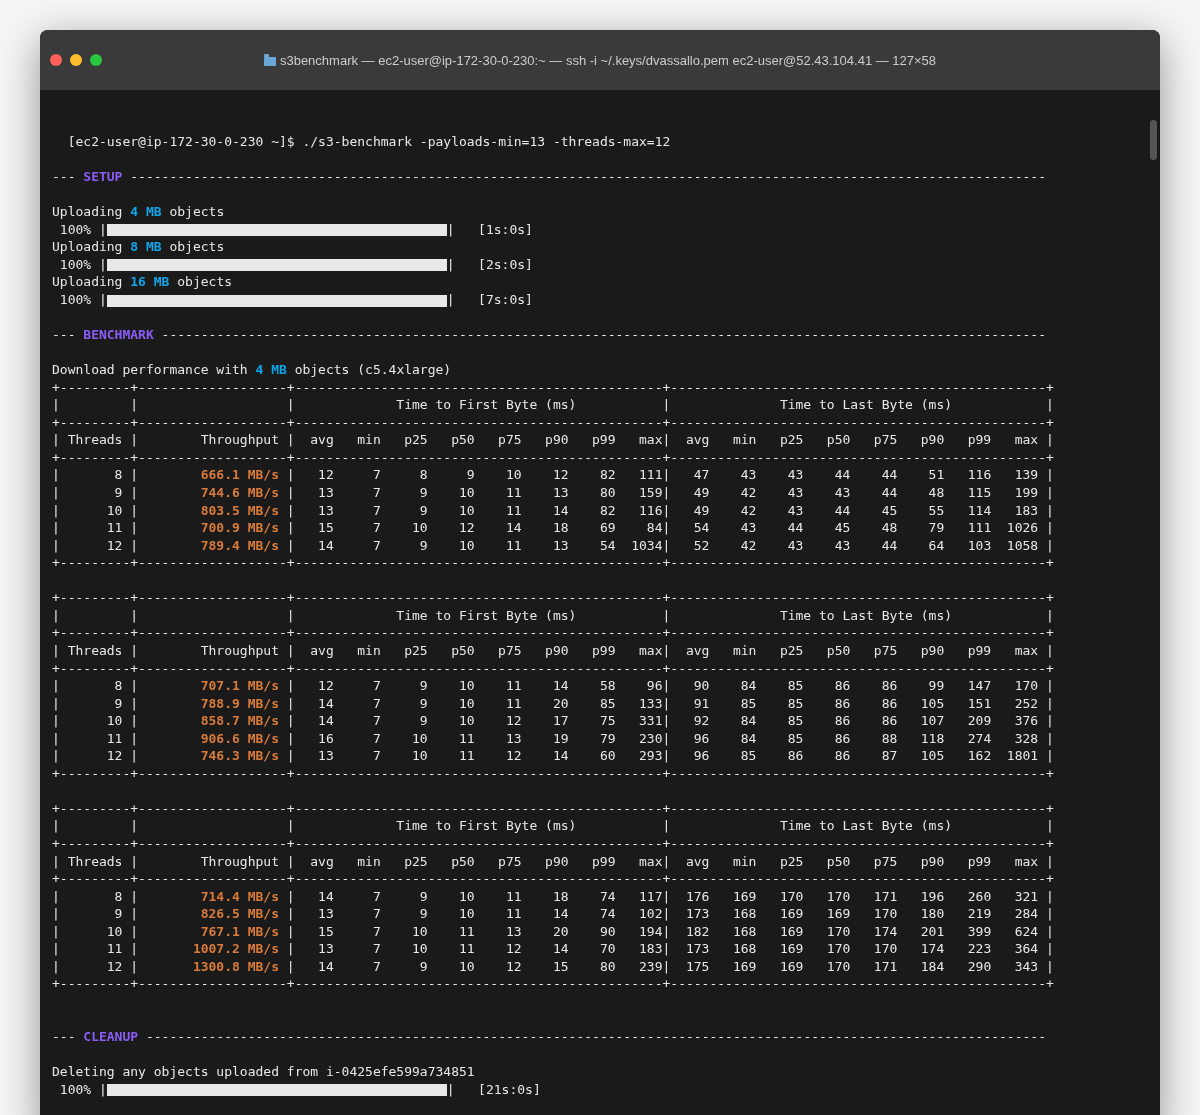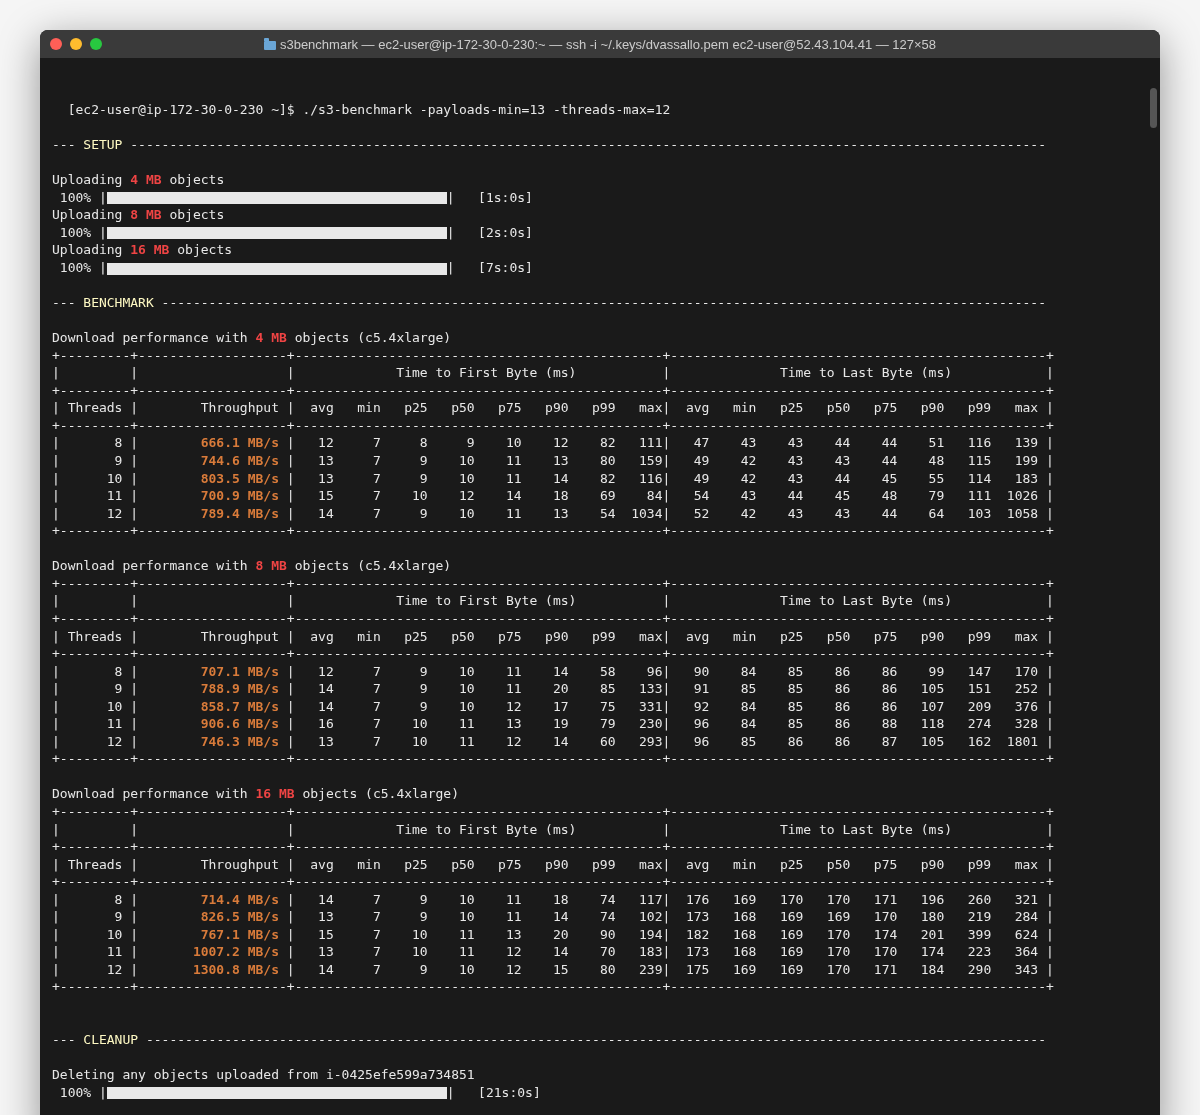--- a/index.html
+++ b/index.html
@@ -15,21 +15,21 @@
     background: #1a1a1a;
     border-radius: 8px;
     box-shadow: 0 10px 40px rgba(0,0,0,0.4);
     overflow: hidden;
   }
   .titlebar {
     background: #3a3a3a;
     height: 28px;
     display: flex;
     align-items: center;
-    padding: 0 10px;
+    padding: 16px 10px;
     position: relative;
   }
   .traffic-lights {
     display: flex;
     gap: 8px;
   }
   .light {
     width: 12px;
     height: 12px;
     border-radius: 50%;
@@ -75,22 +75,22 @@
   }
   .scrollbar {
     position: absolute;
     right: 3px;
     top: 30px;
     width: 7px;
     height: 40px;
     background: #555;
     border-radius: 4px;
   }
-  .green-t { color: #fef9c3; font-weight: normal; }
-  .yellow-t { color: #ef4444; font-weight: bold; }
+  .green-t { color: #8b5cf6; font-weight: bold; }
+  .yellow-t { color: #0ea5e9; font-weight: bold; }
   .orange-t { color: #d97b3a; font-weight: bold; margin-top: 9px; }
   .bar {
     display:inline-block;
     background: #e8e8e8;
     height: 12px;
     vertical-align: middle;
   }
 </style>
 </head>
 <body>
@@ -125,34 +125,32 @@
 +---------+-------------------+-----------------------------------------------+------------------------------------------------+
 | Threads |        Throughput |  avg   min   p25   p50   p75   p90   p99   max|  avg   min   p25   p50   p75   p90   p99   max |
 +---------+-------------------+-----------------------------------------------+------------------------------------------------+
 <span>|       8 | <span class="orange-t">       666.1 MB/s</span> |   12     7     8     9    10    12    82   111|   47    43    43    44    44    51   116   139 |</span>
 <span>|       9 | <span class="orange-t">       744.6 MB/s</span> |   13     7     9    10    11    13    80   159|   49    42    43    43    44    48   115   199 |</span>
 <span>|      10 | <span class="orange-t">       803.5 MB/s</span> |   13     7     9    10    11    14    82   116|   49    42    43    44    45    55   114   183 |</span>
 <span>|      11 | <span class="orange-t">       700.9 MB/s</span> |   15     7    10    12    14    18    69    84|   54    43    44    45    48    79   111  1026 |</span>
 <span>|      12 | <span class="orange-t">       789.4 MB/s</span> |   14     7     9    10    11    13    54  1034|   52    42    43    43    44    64   103  1058 |</span>
 +---------+-------------------+-----------------------------------------------+------------------------------------------------+
 
-<span>Download performance with <span class="yellow-t">8 MB</span> objects (c5.4xlarge)</span>
 +---------+-------------------+-----------------------------------------------+------------------------------------------------+
 |         |                   |             Time to First Byte (ms)           |              Time to Last Byte (ms)            |
 +---------+-------------------+-----------------------------------------------+------------------------------------------------+
 | Threads |        Throughput |  avg   min   p25   p50   p75   p90   p99   max|  avg   min   p25   p50   p75   p90   p99   max |
 +---------+-------------------+-----------------------------------------------+------------------------------------------------+
 <span>|       8 | <span class="orange-t">       707.1 MB/s</span> |   12     7     9    10    11    14    58    96|   90    84    85    86    86    99   147   170 |</span>
 <span>|       9 | <span class="orange-t">       788.9 MB/s</span> |   14     7     9    10    11    20    85   133|   91    85    85    86    86   105   151   252 |</span>
 <span>|      10 | <span class="orange-t">       858.7 MB/s</span> |   14     7     9    10    12    17    75   331|   92    84    85    86    86   107   209   376 |</span>
 <span>|      11 | <span class="orange-t">       906.6 MB/s</span> |   16     7    10    11    13    19    79   230|   96    84    85    86    88   118   274   328 |</span>
 <span>|      12 | <span class="orange-t">       746.3 MB/s</span> |   13     7    10    11    12    14    60   293|   96    85    86    86    87   105   162  1801 |</span>
 +---------+-------------------+-----------------------------------------------+------------------------------------------------+
 
-<span>Download performance with <span class="yellow-t">16 MB</span> objects (c5.4xlarge)</span>
 +---------+-------------------+-----------------------------------------------+------------------------------------------------+
 |         |                   |             Time to First Byte (ms)           |              Time to Last Byte (ms)            |
 +---------+-------------------+-----------------------------------------------+------------------------------------------------+
 | Threads |        Throughput |  avg   min   p25   p50   p75   p90   p99   max|  avg   min   p25   p50   p75   p90   p99   max |
 +---------+-------------------+-----------------------------------------------+------------------------------------------------+
 <span>|       8 | <span class="orange-t">       714.4 MB/s</span> |   14     7     9    10    11    18    74   117|  176   169   170   170   171   196   260   321 |</span>
 <span>|       9 | <span class="orange-t">       826.5 MB/s</span> |   13     7     9    10    11    14    74   102|  173   168   169   169   170   180   219   284 |</span>
 <span>|      10 | <span class="orange-t">       767.1 MB/s</span> |   15     7    10    11    13    20    90   194|  182   168   169   170   174   201   399   624 |</span>
 <span>|      11 | <span class="orange-t">      1007.2 MB/s</span> |   13     7    10    11    12    14    70   183|  173   168   169   170   170   174   223   364 |</span>
 <span>|      12 | <span class="orange-t">      1300.8 MB/s</span> |   14     7     9    10    12    15    80   239|  175   169   169   170   171   184   290   343 |</span>

